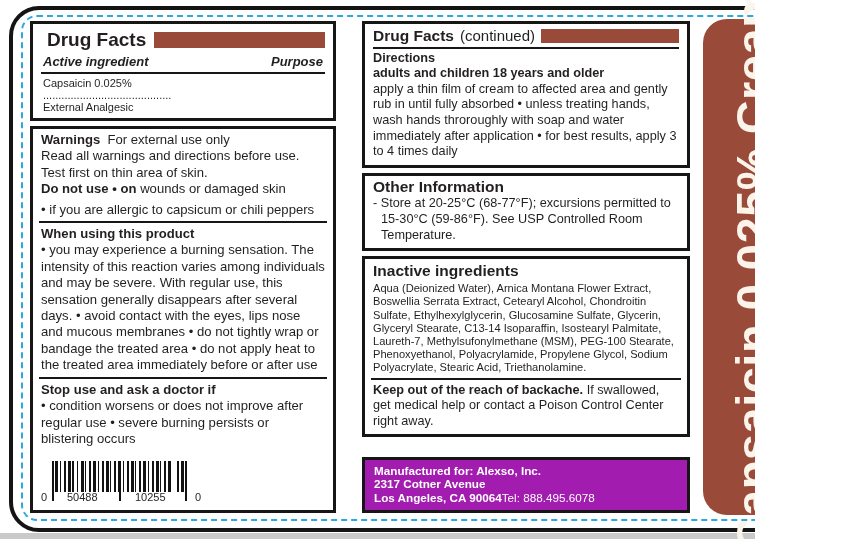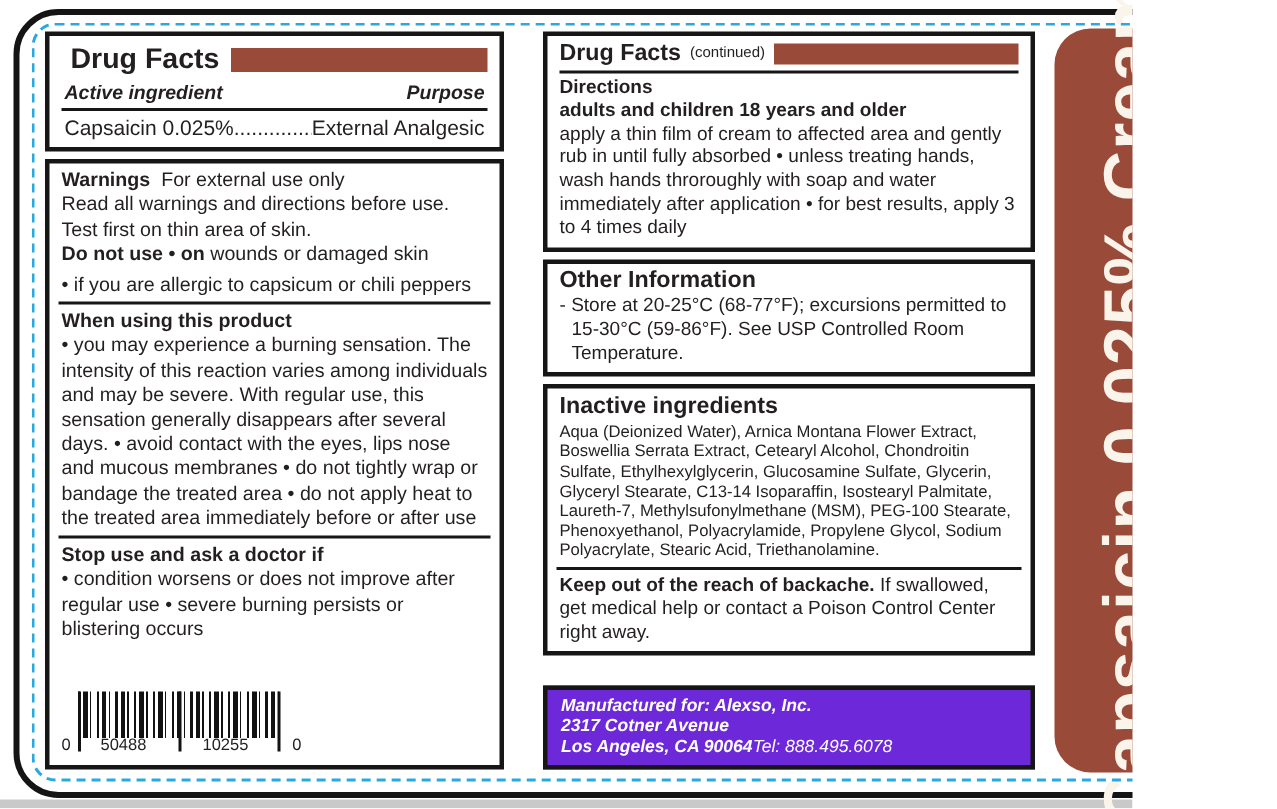--- a/index.html
+++ b/index.html
@@ -22,42 +22,42 @@
   .col-mid  { left:362px; top:21px; width:328px; height:492px; }
   .box { border:3px solid #161616; background:#fff; padding:3px 8px 5px; }
   .grow { flex:1; display:flex; flex-direction:column; }
 
   
   .df-head { display:flex; align-items:center; gap:8px; padding:2px 0 2px 6px; }
   .df-title { font-size:19px; font-weight:700; }
   .bar-fill { flex:1; height:16px; background:#9a4a38; }
   .ai-row { display:flex; justify-content:space-between; font-style:italic; font-weight:700;
             font-size:13px; border-bottom:2px solid #161616; padding:1px 2px 3px; }
-  .ing-row { display:flex; font-size:14px; padding:3px 2px 0; }
+  .ing-row { display:flex; font-size:11px; padding:3px 2px 0;flex-direction:column; }
   .dots { flex:1; overflow:hidden; white-space:nowrap; }
 
   .body13 { font-size:13.1px; line-height:16.4px; }
   .b { font-weight:700; }
   .mt4 { margin-top:4px; } .mt6 { margin-top:6px; } .mt2 { margin-top:2px; }
   .sep { border-top:2.5px solid #161616; margin:3px -2px 3px; }
 
   
   .df-head2 { display:flex; align-items:center; gap:6px; border-bottom:2.5px solid #161616;
               padding:1px 0 3px; margin-bottom:2px; }
   .df-title2 { font-size:15.5px; font-weight:700; white-space:nowrap; }
-  .cont { font-size:10px; white-space:nowrap; }
+  .cont { font-size:15px; white-space:nowrap; }
   .bar-fill2 { flex:1; height:14px; background:#9a4a38; }
   .body12 { font-size:12.7px; line-height:15.6px; }
   .h16 { font-size:15.5px; font-weight:700; }
   .small11 { font-size:11.1px; line-height:13.2px; }
   .hang { padding-left:8px; text-indent:-8px; }
   .children-row { display:flex; gap:10px; align-items:baseline; }
 
-  footer.mfg { margin-top:auto; background:#6d28d9; color:#fff; border:3px solid #161616;
-               padding:4px 9px 5px; font-size:11.7px; line-height:13.8px;font-style:italic; }
+  footer.mfg { margin-top:auto; background:#a21caf; color:#fff; border:3px solid #161616;
+               padding:4px 9px 5px; font-size:11.7px; line-height:13.8px; }
   .mfg-b { font-weight:700; }
   .mfg-row3 { display:flex; justify-content:flex-start; }
 
   
   .barcode { position:relative; margin-top:auto; width:162px; height:44px; }
   .bc-bars { position:absolute; left:11px; right:16px; top:0; height:31px;
     background:repeating-linear-gradient(90deg,#121212 0 1.5px,#fff 1.5px 3.5px,#121212 3.5px 6.5px,#fff 6.5px 8px,#121212 8px 9px,#fff 9px 12.5px); }
   .bc-guard { position:absolute; top:0; width:2px; height:40px; background:#121212; }
   .g-left { left:11px; } .g-mid { left:78px; } .g-right { right:16px; }
   .bc-num { position:absolute; bottom:2px; font-size:11px; background:#fff; padding:0 2px; line-height:11px; }

